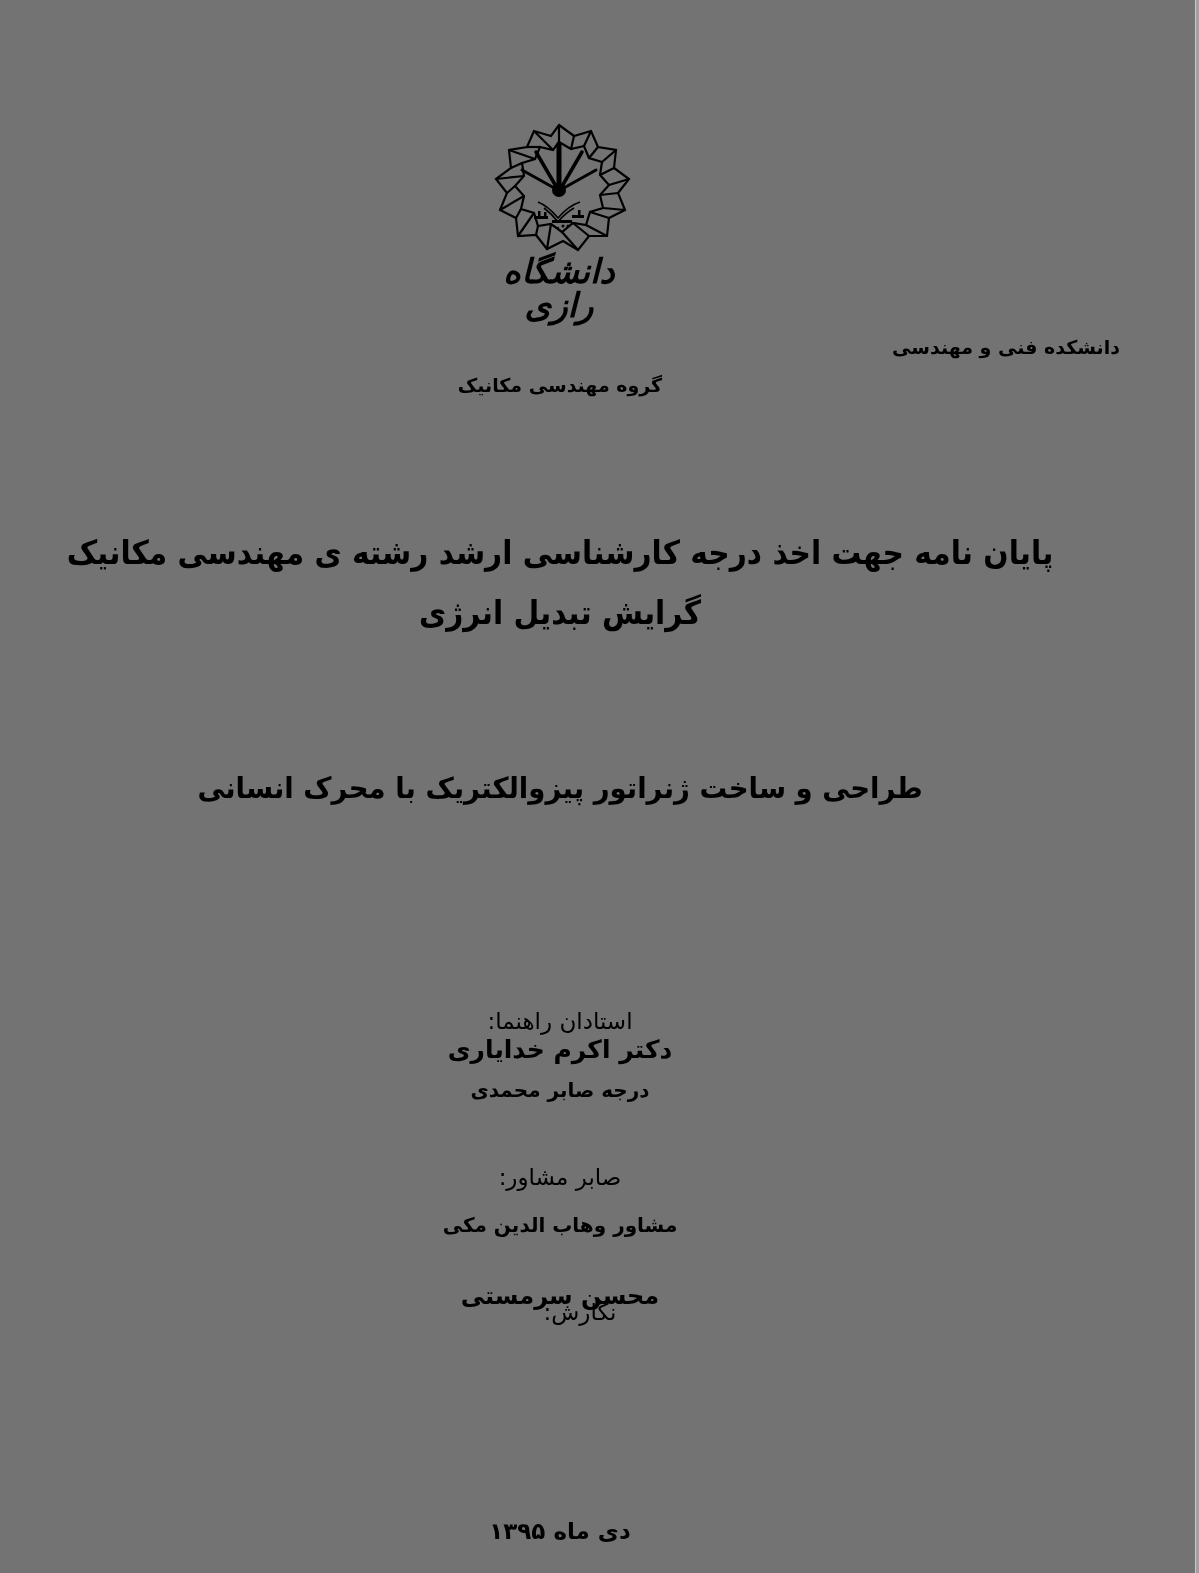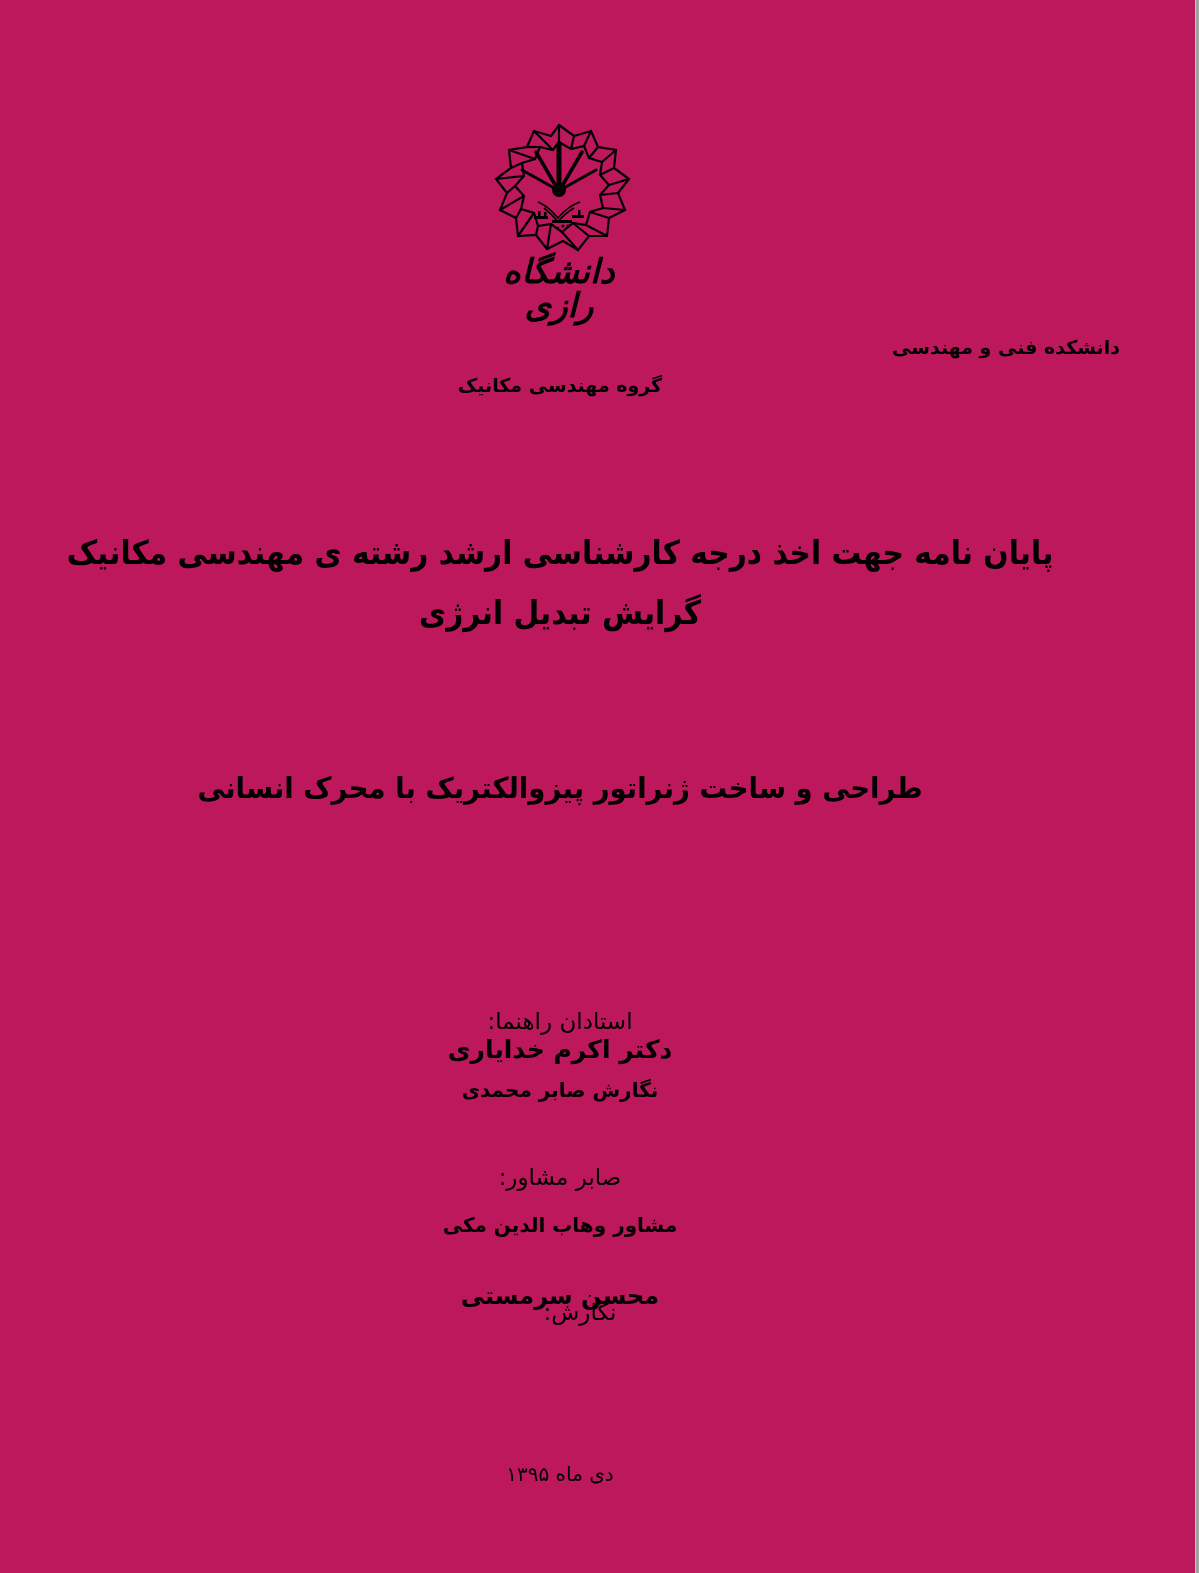--- a/index.html
+++ b/index.html
@@ -13,21 +13,21 @@
     position: relative;
     overflow: hidden;
     font-family: "DejaVu Sans", "Liberation Sans", sans-serif;
     color: #000000;
   }
   .page {
     position: absolute;
     left: 0; top: 0;
     width: 1195px;
     height: 1573px;
-    background: #be185d;
+    background: #737373;
   }
   .page-border {
     position: absolute;
     right: 0; top: 0;
     width: 4px;
     height: 1573px;
     background: #a0a0a0;
     border-left: 1px solid #c8c8c8;
     box-sizing: border-box;
   }
@@ -74,21 +74,21 @@
   .sup-label { top: 988px; font-size: 23px; margin-top: 22px; }
   .sup-1     { top: 1037px; font-size: 25px; font-weight: bold; }
   .sup-2     { top: 1080px; font-size: 20px; font-weight: bold; }
 
   .adv-label { top: 1166px; font-size: 23px; }
   .adv-1     { top: 1215px; font-size: 20px; font-weight: bold; }
 
   .auth-label{ top: 1301px; font-size: 23px; padding-left: 20px; }
   .auth-1    { top: 1284px; font-size: 24px; font-weight: bold; }
 
-  .date      { top: 1464px; font-size: 20px; font-weight: normal; }
+  .date      { top: 1520px; font-size: 23px; font-weight: bold; }
 </style>
 </head>
 <body>
 
 <div class="page">
 
   <div class="logo">
     <svg width="162" height="135" viewBox="0 0 162 135">
       <g fill="none" stroke="#000" stroke-width="2.2" stroke-linejoin="miter">
 
@@ -153,21 +153,21 @@
   <div class="line faculty">دانشکده فنی و مهندسی</div>
   <div class="line dept">گروه مهندسی مکانیک</div>
 
   <div class="line degree1">پایان نامه جهت اخذ درجه کارشناسی ارشد رشته ی مهندسی مکانیک</div>
   <div class="line degree2">گرایش تبدیل انرژی</div>
 
   <div class="line title">طراحی و ساخت ژنراتور پیزوالکتریک با محرک انسانی</div>
 
   <div class="line sup-label">استادان راهنما:</div>
   <div class="line sup-1">دکتر اکرم خدایاری</div>
-  <div class="line sup-2">نگارش صابر محمدی</div>
+  <div class="line sup-2">درجه صابر محمدی</div>
 
   <div class="line adv-label">صابر مشاور:</div>
   <div class="line adv-1">مشاور وهاب الدین مکی</div>
 
   <div class="line auth-label">نگارش:</div>
   <div class="line auth-1">محسن سرمستی</div>
 
   <div class="line date">دی ماه ۱۳۹۵</div>
 </div>
 

